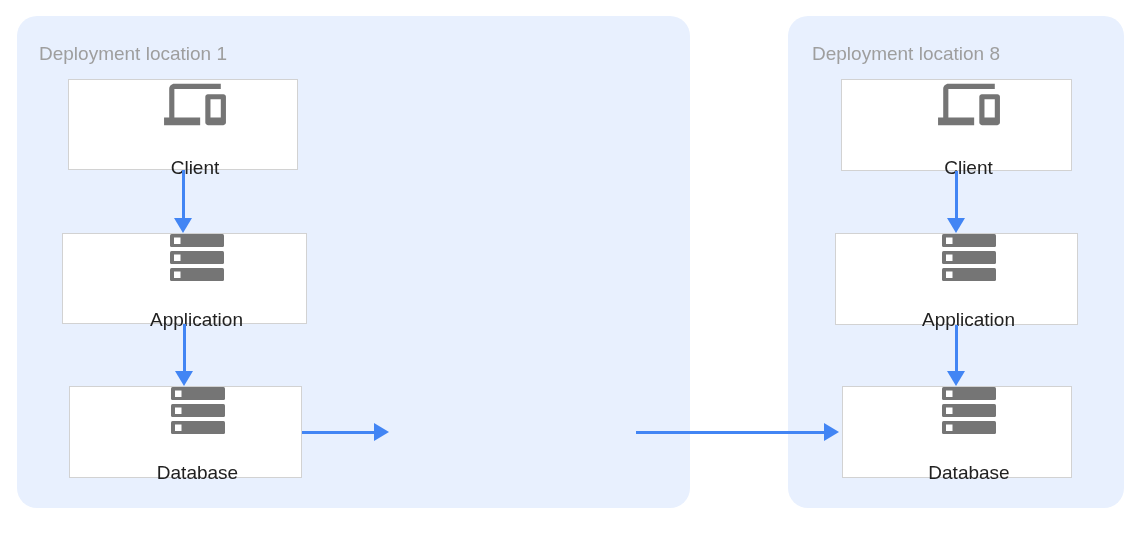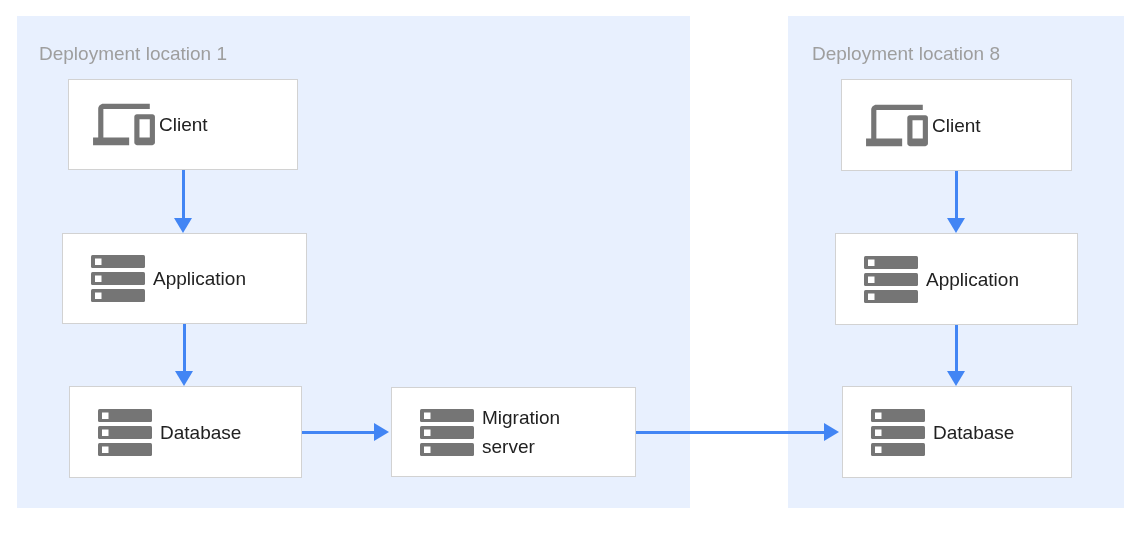--- a/index.html
+++ b/index.html
@@ -14,41 +14,43 @@
   .canvas{
     position:relative;
     width:1148px;height:536px;
     background:#ffffff;
     font-family:"Liberation Sans","DejaVu Sans",sans-serif;
     overflow:hidden;
   }
   .panel{
     position:absolute;
     background:var(--panel-bg);
+    border-radius:20px;
   }
   .panel-1{left:17px;top:16px;width:673px;height:492px;}
   .panel-2{left:788px;top:16px;width:336px;height:492px;}
   .panel-title{
     position:absolute;
     font-size:19px;
     color:var(--title);
     white-space:nowrap;
   }
   .panel-1 .panel-title{left:22px;top:27px;}
   .panel-2 .panel-title{left:24px;top:27px;}
 
   .node{
     position:absolute;
     box-sizing:border-box;
     background:#ffffff;
     border:1px solid var(--node-border);
     display:flex;
     align-items:center;
     padding-left:24px;
-    gap:4px;
+    gap:24px;
+    flex-direction:column;
   }
   .icon-wrap{
     width:62px;
     flex:none;
     display:flex;
     justify-content:center;
     align-items:center;
   }
   .icon-wrap svg{display:block;fill:var(--icon);}
   .label{
@@ -146,37 +148,20 @@
         <g fill="#ffffff">
           <rect x="4" y="3.5" width="6.5" height="6.5"></rect>
           <rect x="4" y="20.5" width="6.5" height="6.5"></rect>
           <rect x="4" y="37.5" width="6.5" height="6.5"></rect>
         </g>
       </svg>
     </span>
     <span class="label">Database</span>
   </div>
 
-  <div class="node node-migration">
-    <span class="icon-wrap">
-      <svg width="54" height="47" viewBox="0 0 54 47">
-        <g fill="#757575">
-          <rect x="0" y="0" width="54" height="13" rx="1.5"></rect>
-          <rect x="0" y="17" width="54" height="13" rx="1.5"></rect>
-          <rect x="0" y="34" width="54" height="13" rx="1.5"></rect>
-        </g>
-        <g fill="#ffffff">
-          <rect x="4" y="3.5" width="6.5" height="6.5"></rect>
-          <rect x="4" y="20.5" width="6.5" height="6.5"></rect>
-          <rect x="4" y="37.5" width="6.5" height="6.5"></rect>
-        </g>
-      </svg>
-    </span>
-    <span class="label">Migration server</span>
-  </div>
 
   <div class="node node-client2">
     <span class="icon-wrap">
       <svg width="62" height="49" viewBox="0 2.5 24 19" preserveAspectRatio="xMidYMid meet">
         <path d="M4 6h18V4H4c-1.1 0-2 .9-2 2v11H0v3h14v-3H4V6zm19 2h-6c-.55 0-1 .45-1 1v10c0 .55.45 1 1 1h6c.55 0 1-.45 1-1V9c0-.55-.45-1-1-1zm-1 9h-4v-7h4v7z"></path>
       </svg>
     </span>
     <span class="label">Client</span>
   </div>
 

